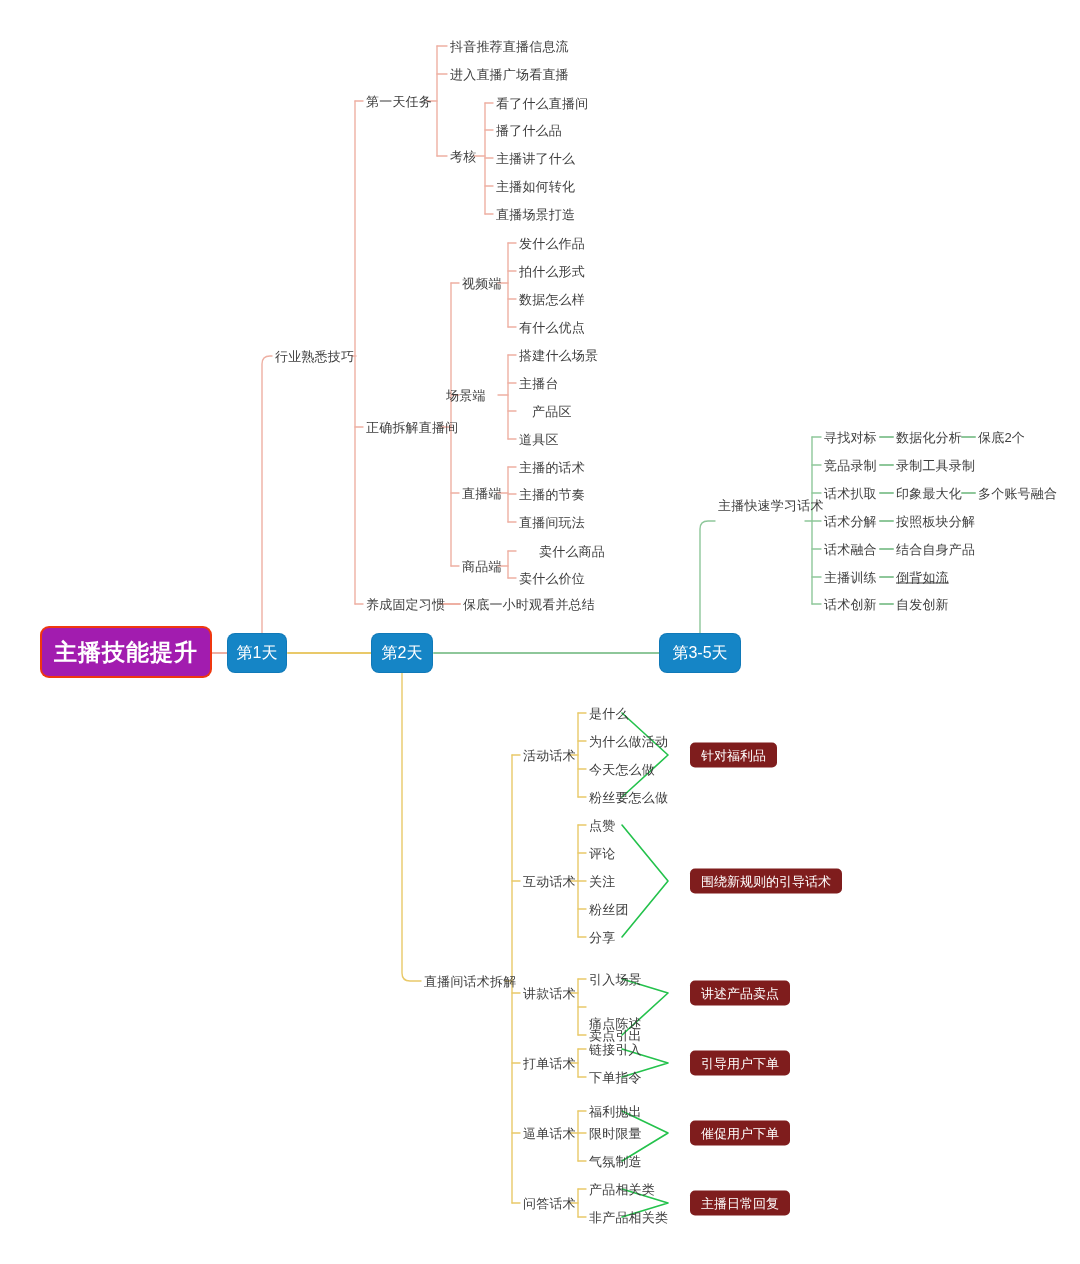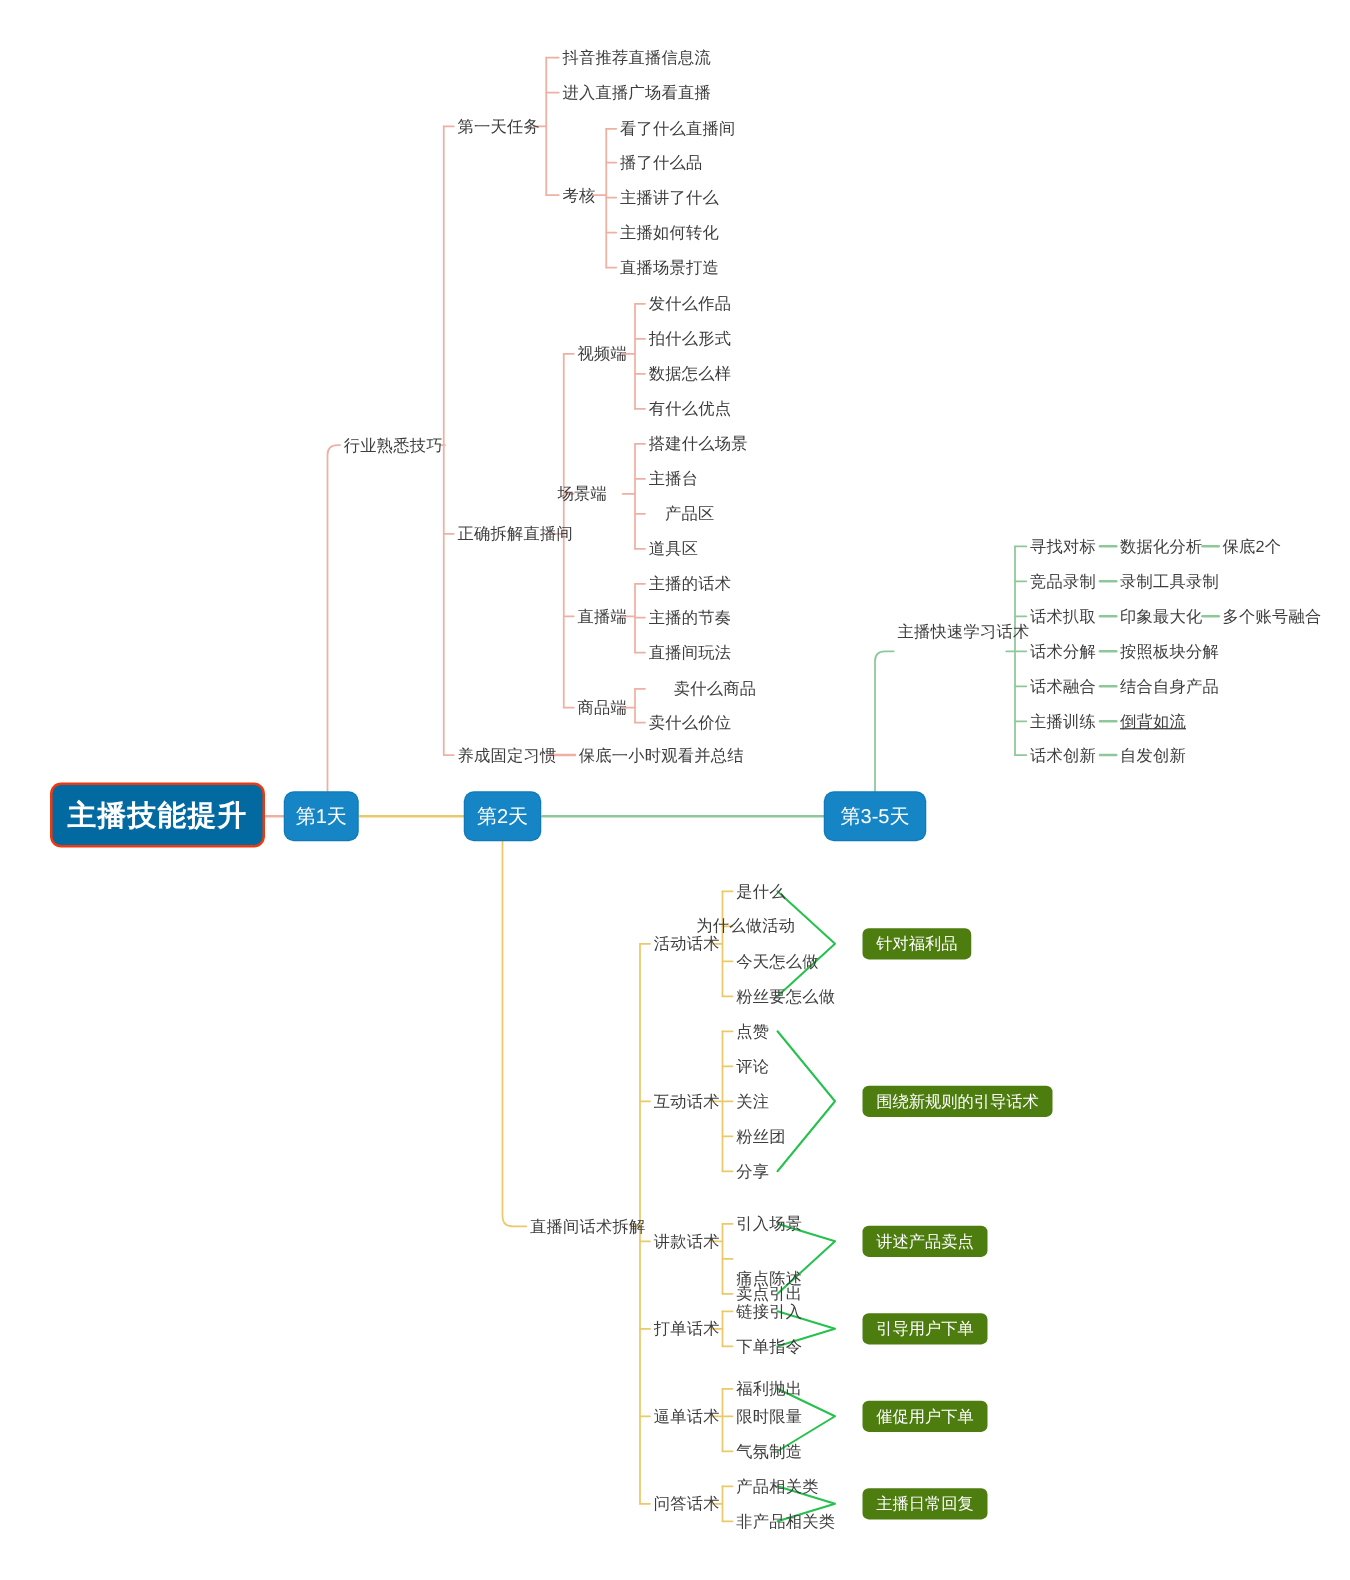--- a/index.html
+++ b/index.html
@@ -30,21 +30,21 @@
     white-space:nowrap;
     transform:translateY(-50%);
     letter-spacing:0.2px;
   }
 
   
   .root{
     position:absolute;
     left:42px; top:628px;
     width:168px; height:48px;
-    background:#0369a1;
+    background:#a21caf;
     border-radius:7px;
     display:flex;align-items:center;justify-content:center;
     color:#ffffff;
     font-size:23px;
     font-weight:bold;
     letter-spacing:1px;
     box-shadow:0 0 0 2px #f0380f;
   }
   
   .day{
@@ -54,21 +54,21 @@
     display:flex;align-items:center;justify-content:center;
     color:#ffffff;
     font-size:16px;
     height:38px;
     transform:translateY(-50%);
     box-shadow:0 0 0 1px #1079b8;
   }
   
   .pill{
     position:absolute;
-    background:#4d7c0f;
+    background:#7f1d1d;
     border-radius:5px;
     height:25px;
     padding:0 11px;
     display:flex;align-items:center;justify-content:center;
     color:#ffffff;
     font-size:13px;
     white-space:nowrap;
     transform:translateY(-50%);
   }
 </style>
@@ -244,21 +244,21 @@
     <div class="lbl" style="left: 896px; top: 521px;">按照板块分解</div>
     <div class="lbl" style="left: 824px; top: 549px;">话术融合</div>
     <div class="lbl" style="left: 896px; top: 549px;">结合自身产品</div>
     <div class="lbl" style="left: 824px; top: 577px;">主播训练</div>
     <div class="lbl" style="left: 896px; top: 577px; text-decoration: underline;">倒背如流</div>
     <div class="lbl" style="left: 824px; top: 604px;">话术创新</div>
     <div class="lbl" style="left: 896px; top: 604px;">自发创新</div>
     <div class="lbl" style="left: 424px; top: 981px;">直播间话术拆解</div>
     <div class="lbl" style="left: 523px; top: 755px;">活动话术</div>
     <div class="lbl" style="left: 589px; top: 713px;">是什么</div>
-    <div class="lbl" style="left: 557px; top: 741px; font-family: Liberation Mono, monospace;">为什么做活动</div>
+    <div class="lbl" style="left: 589px; top: 741px;">为什么做活动</div>
     <div class="lbl" style="left: 589px; top: 769px;">今天怎么做</div>
     <div class="lbl" style="left: 589px; top: 797px;">粉丝要怎么做</div>
     <div class="pill" style="left: 690px; top: 755px;">针对福利品</div>
     <div class="lbl" style="left: 523px; top: 881px;">互动话术</div>
     <div class="lbl" style="left: 589px; top: 825px;">点赞</div>
     <div class="lbl" style="left: 589px; top: 853px;">评论</div>
     <div class="lbl" style="left: 589px; top: 881px;">关注</div>
     <div class="lbl" style="left: 589px; top: 909px;">粉丝团</div>
     <div class="lbl" style="left: 589px; top: 937px;">分享</div>
     <div class="pill" style="left: 690px; top: 881px;">围绕新规则的引导话术</div>

